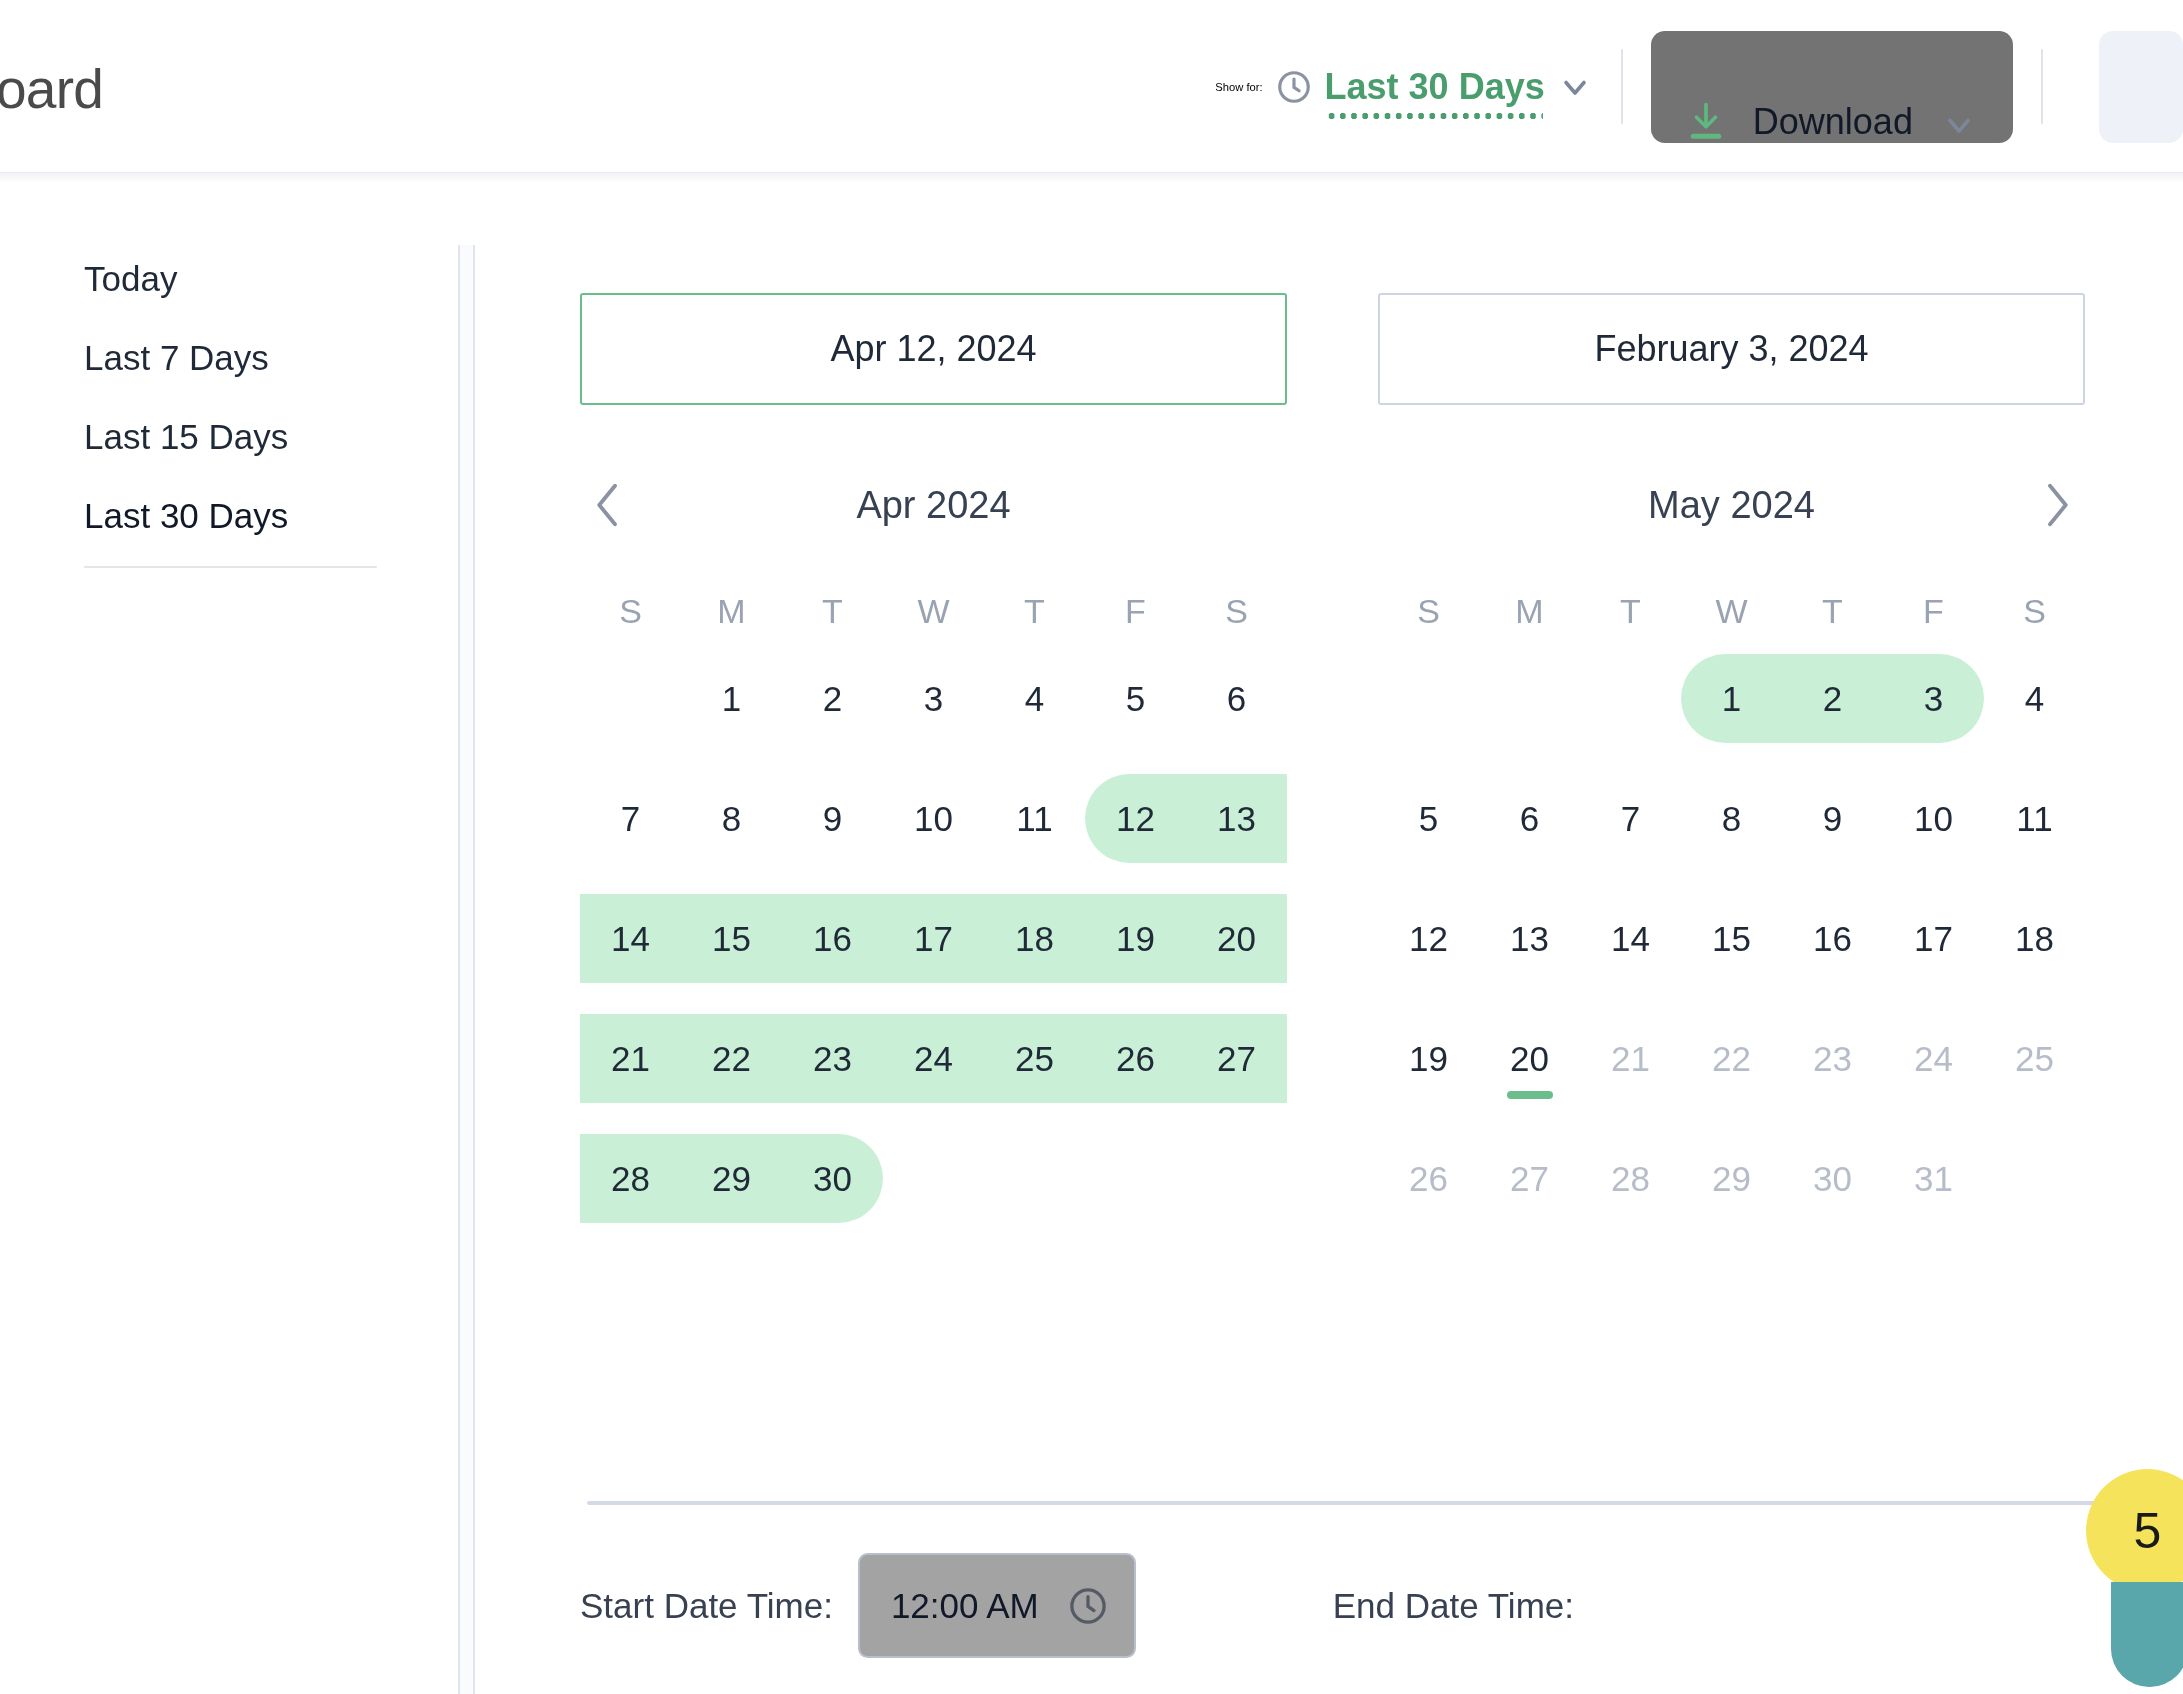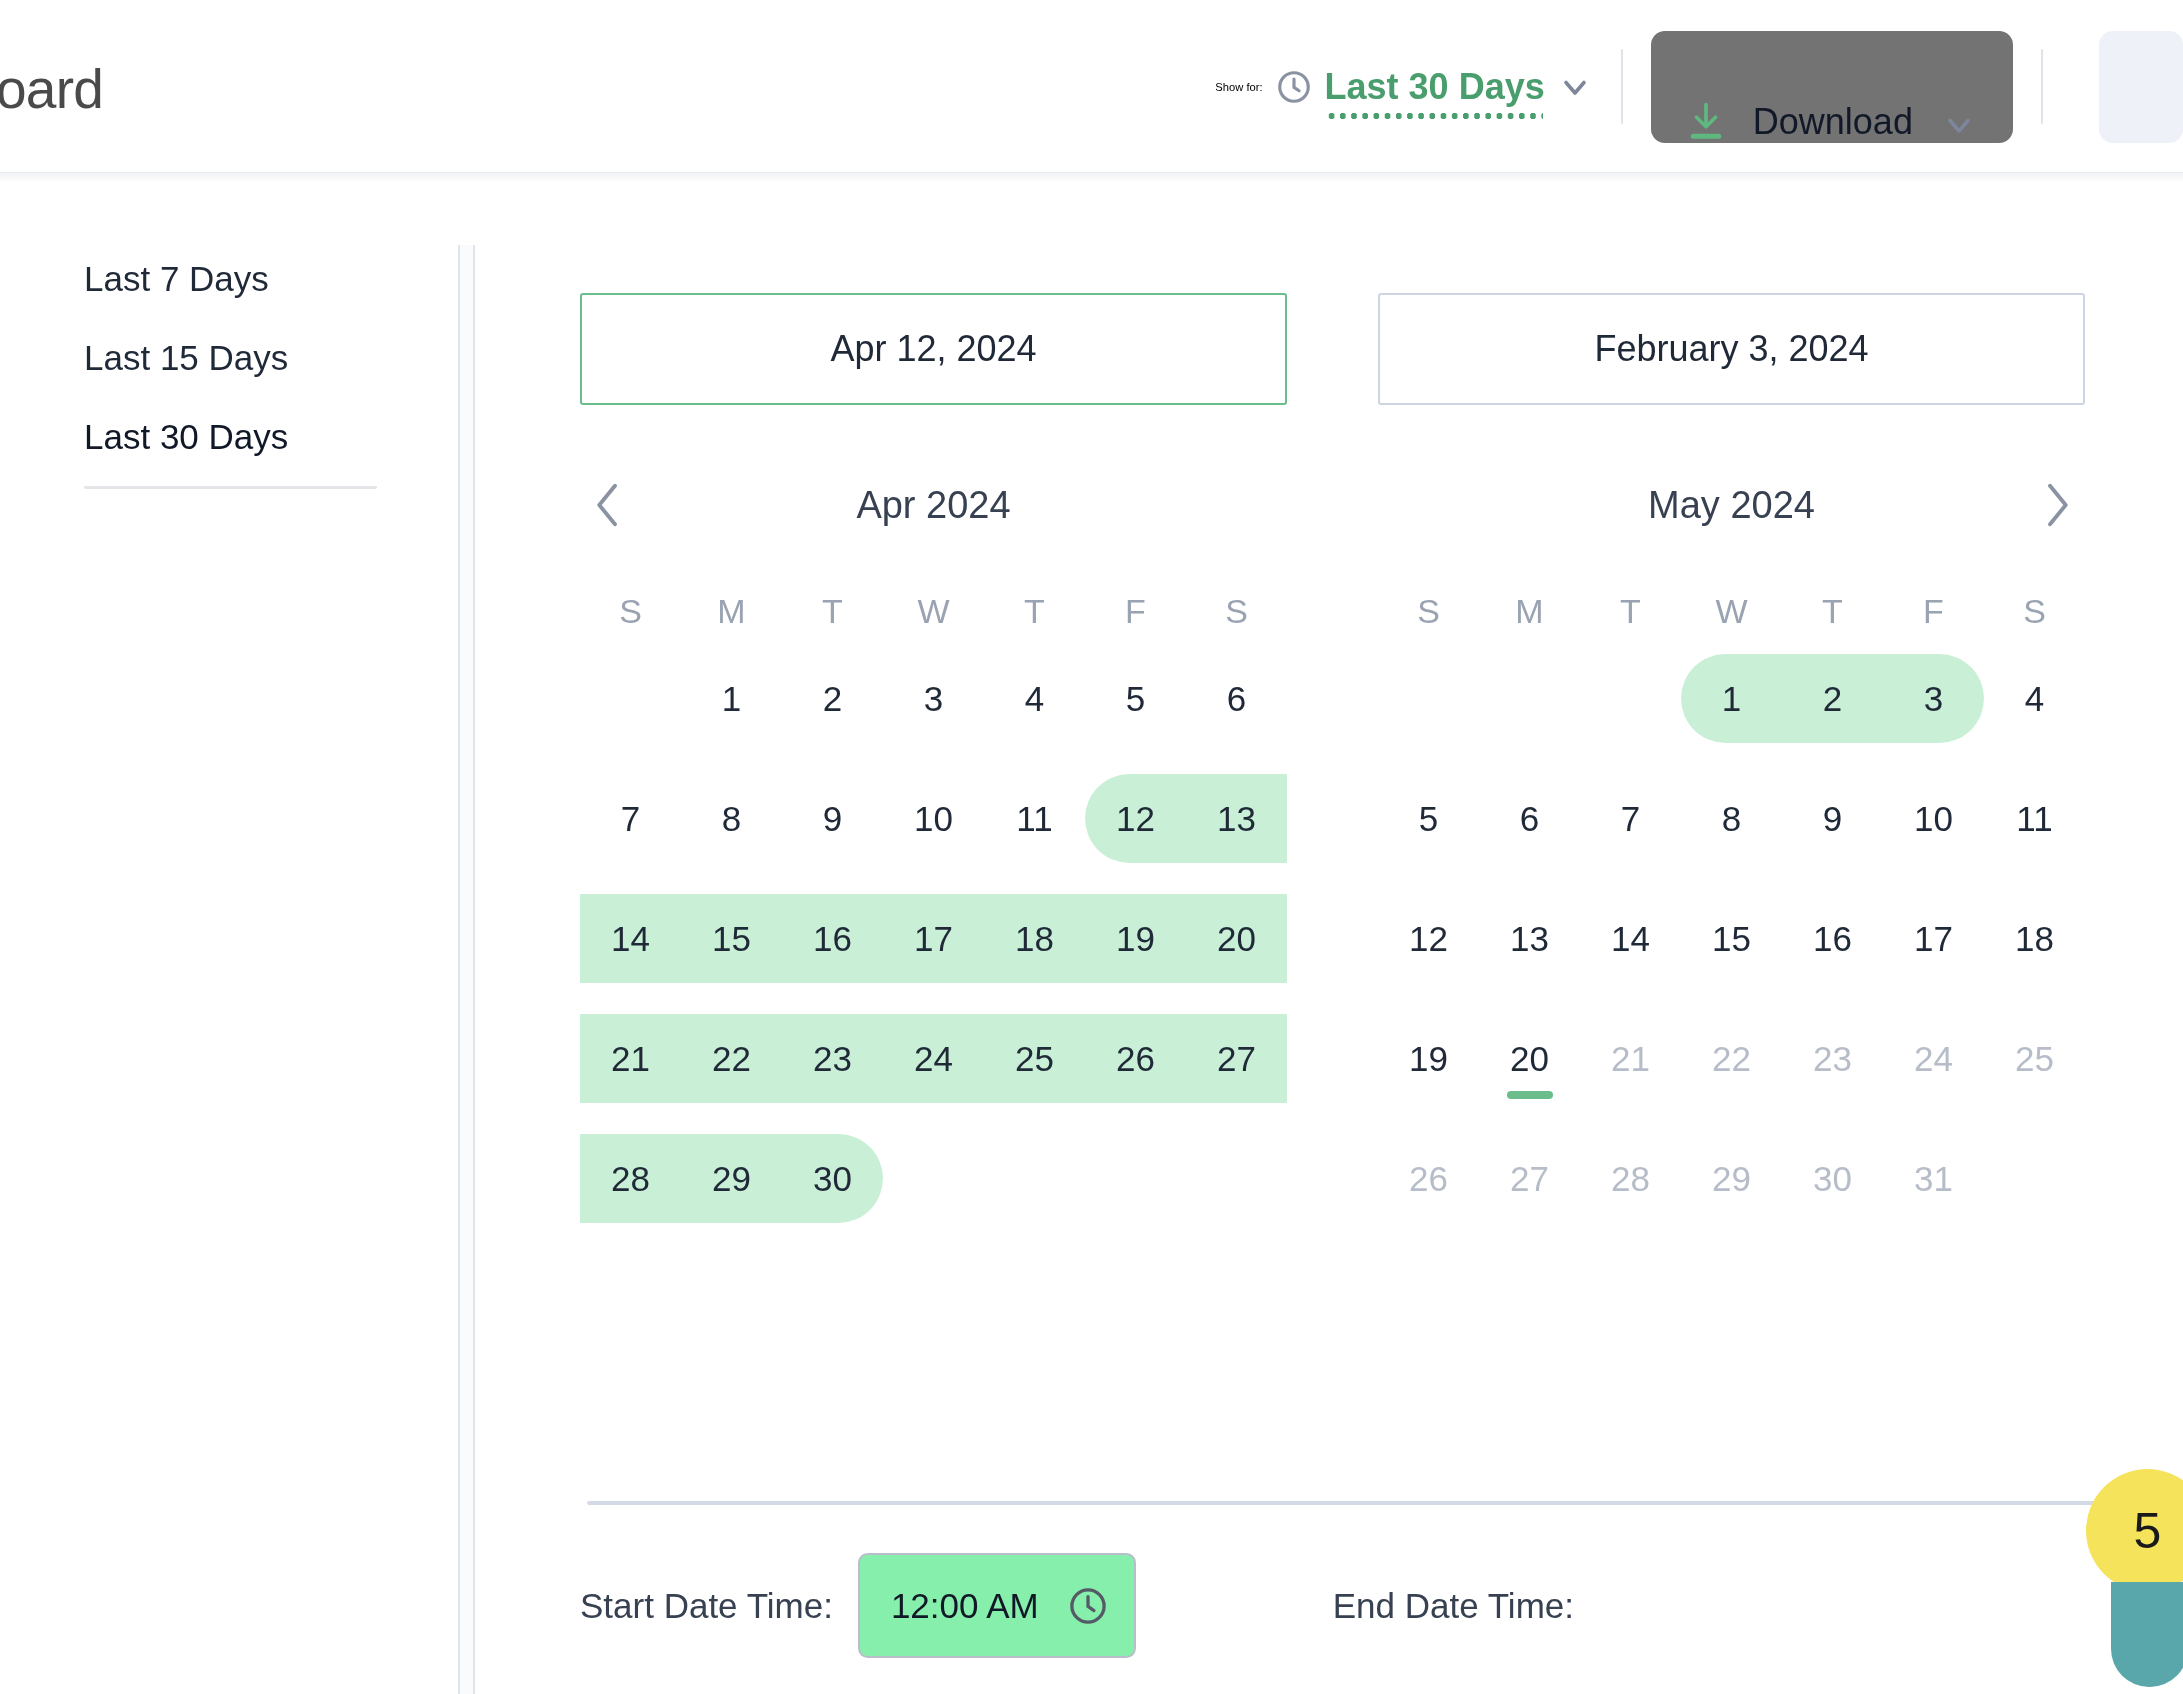--- a/index.html
+++ b/index.html
@@ -124,21 +124,21 @@
   }
   .time-row {
     position: absolute; left: 91px; top: 1370px; width: 1600px;
     display: flex; align-items: center;
   }
   .time-group { display: flex; align-items: center; gap: 25px; }
   .time-label { font-size: 35px; color: #374151; white-space: nowrap; }
   .time-box {
     display: flex; align-items: center; gap: 28px;
     border: 2.8px solid #b8bfcb; border-radius: 9.8px;
-    height: 105px; padding: 0 25px 0 31px; background:#86efac; cursor: pointer;
+    height: 105px; padding: 0 25px 0 31px; background:#a3a3a3; cursor: pointer;
   }
   .time-value { font-size: 35px; color: #111827; white-space: nowrap; }
   .time-clock { width: 42px; height: 42px; display:block; }
   .spacer-between { width: 197px; }
 
   
   .badge-wrap { position: absolute; right: -29px; top: 1286px; width: 126px; }
   .badge-circle {
     width: 123px; height: 123px; border-radius: 50%;
     background: #f5e35c; display:flex; align-items:center; justify-content:center;
@@ -197,20 +197,21 @@
 
       <div class="vdivider"></div>
       <div class="edge-btn"></div>
     </div>
   </div>
   <div class="header-shadow"></div>
 
   <div class="body-area">
 
     <div class="presets">
+      <div class="preset-item">Today</div>
       <div class="preset-item">Last 7 Days</div>
       <div class="preset-item">Last 15 Days</div>
       <div class="preset-item active">Last 30 Days</div>
       <div class="preset-divider"></div>
     </div>
 
     <div class="side-band"></div>
 
     <div class="cal-panel">
 

